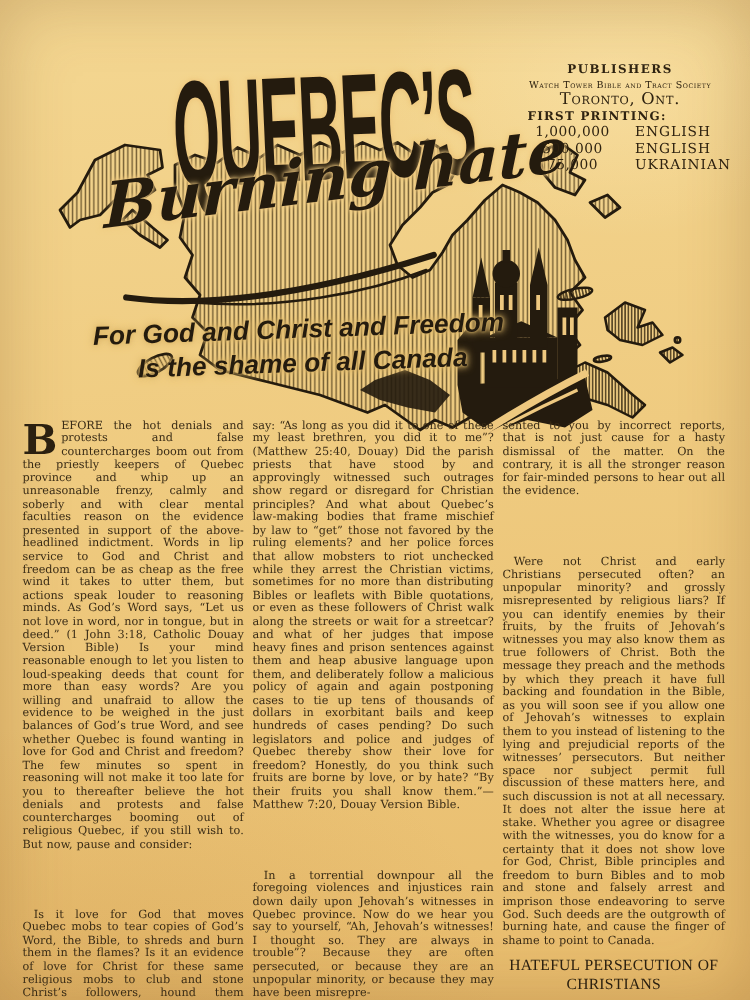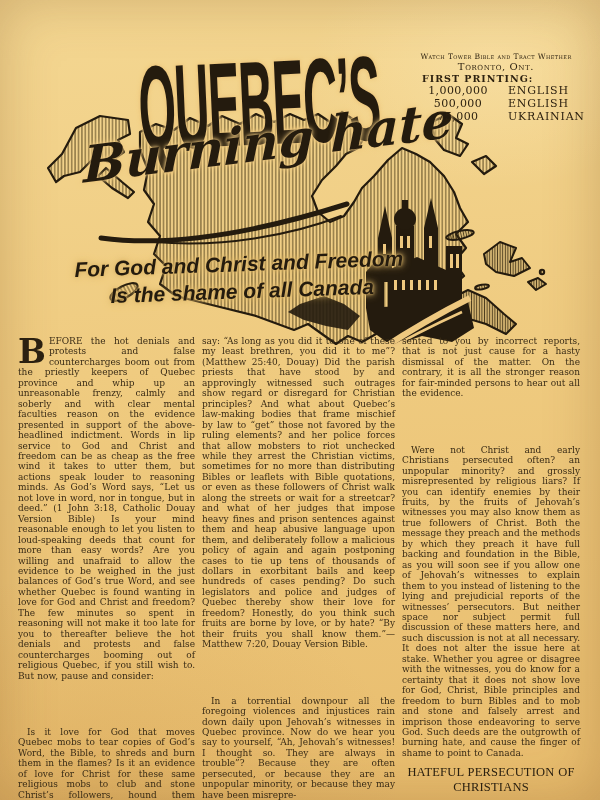--- a/index.html
+++ b/index.html
@@ -35,21 +35,21 @@
     font-style:italic;font-weight:bold;font-size:21px;line-height:1;color:#241b0e;white-space:nowrap;
     transform:rotate(-2deg);transform-origin:left top;
     text-shadow:0 0 2px #ddb76a,0 0 5px #ddb76a,0 0 8px #ddb76a;
   }
   .banner1{left:74px;top:259px;}
   .banner2{left:110px;top:285px;}
   
   .pub{position:absolute;right:14px;top:50px;width:180px;text-align:center;z-index:4;color:#2e2210;}
   .pub-heading{font-weight:bold;font-size:9.5px;letter-spacing:1.2px;}
   .pub-org{font-size:7.6px;font-variant:small-caps;letter-spacing:0.4px;margin-top:2px;}
-  .pub-loc{font-size:10px;font-variant:small-caps;letter-spacing:0.6px;}
+  .pub-loc{font-size:13px;font-variant:small-caps;letter-spacing:0.6px;}
   .printing{margin-top:1px;text-align:left;padding-left:16px;}
   .printing-heading{font-weight:bold;font-size:9.5px;letter-spacing:1px;}
   .printing-row{display:flex;font-size:11px;line-height:13px;letter-spacing:0.4px;}
   .printing-count{width:72px;text-align:center;}
   .printing-lang{padding-left:14px;letter-spacing:0.8px;}
   
   .body{
     position:absolute;left:18px;top:336px;width:564px;z-index:2;
     display:flex;gap:7px;
     font-size:9px;line-height:10.45px;text-align:justify;color:#3a2c16;
@@ -146,21 +146,22 @@
   <div class="title">QUEBEC’S</div>
   <div class="script">Burning hate</div>
   <svg class="swash-svg" viewBox="0 0 262 50">
     <path d="M6,42 C80,52 170,34 252,8" stroke="#241b0e" stroke-width="5" fill="none" stroke-linecap="round"></path>
     <path d="M60,46 C130,52 200,38 246,20" stroke="#241b0e" stroke-width="2" fill="none" stroke-linecap="round"></path>
   </svg>
   <div class="banner banner1">For God and Christ and Freedom</div>
   <div class="banner banner2">Is the shame of all Canada</div>
 
   <div class="pub">
-    <div class="pub-org">Watch Tower Bible and Tract Whether</div>
+    <div class="pub-heading">PUBLISHERS</div>
+    <div class="pub-org">Watch Tower Bible and Tract Society</div>
     <div class="pub-loc">Toronto, Ont.</div>
     <div class="printing">
       <div class="printing-heading">FIRST PRINTING:</div>
       <div class="printing-row">
         <span class="printing-count">1,000,000</span>
         <span class="printing-lang">ENGLISH</span>
       </div>
       <div class="printing-row">
         <span class="printing-count">500,000</span>
         <span class="printing-lang">ENGLISH</span>

